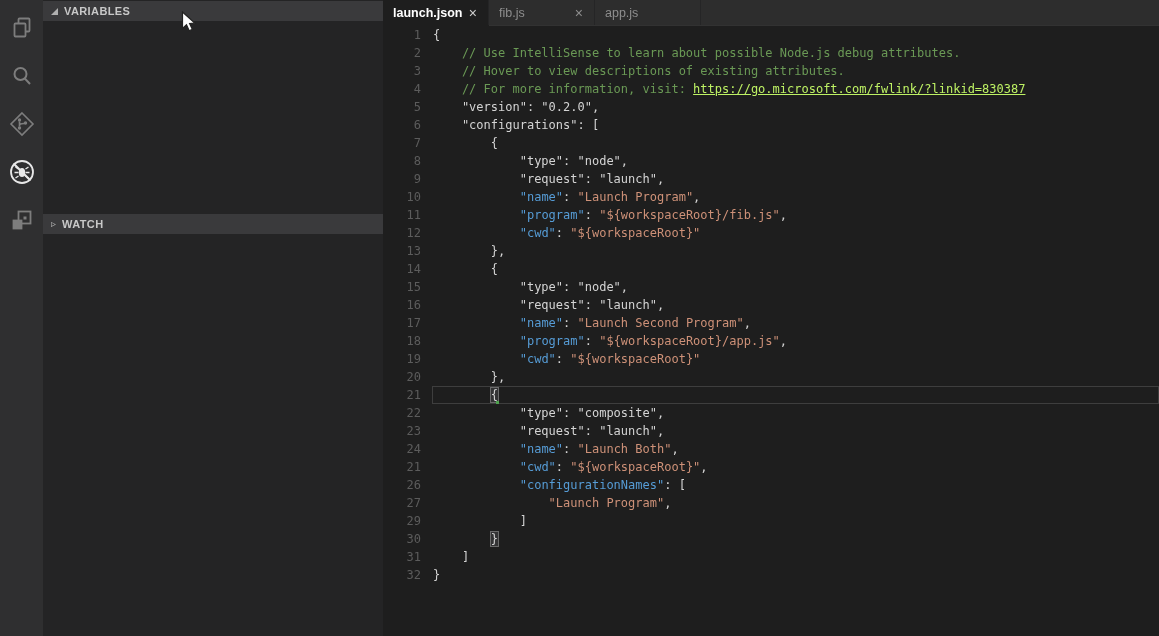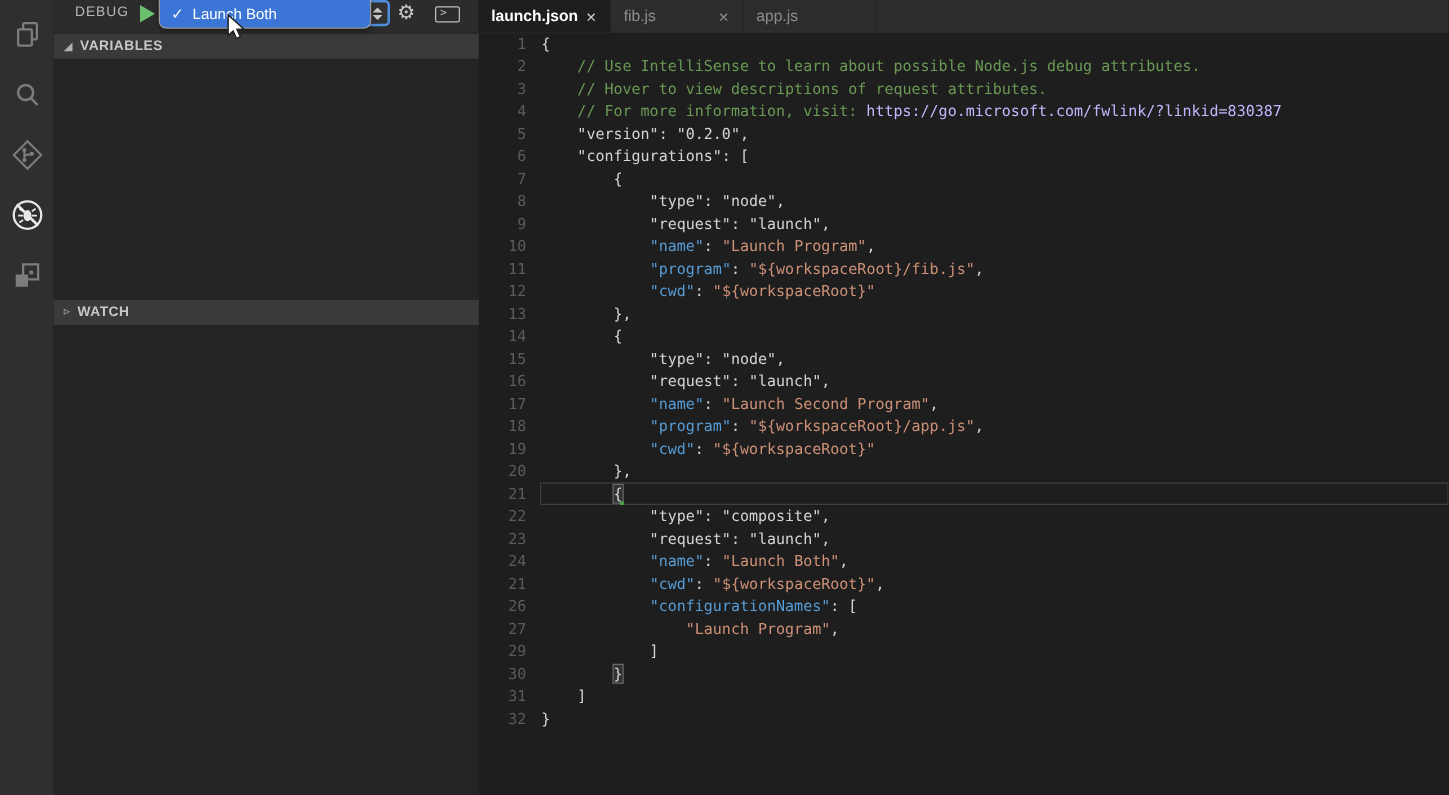--- a/index.html
+++ b/index.html
@@ -48,21 +48,21 @@
   .code { flex:1; overflow:hidden; font-family:"DejaVu Sans Mono", monospace; font-size:12px; line-height:18px; }
   .line { display:flex; height:18px; }
   .gutter { width:38px; flex:none; text-align:right; color:#5c5c5c; user-select:none; }
   .gutter-pad { width:12px; flex:none; }
   .ltext { flex:1; white-space:pre; color:#d4d4d4; position:relative; }
   .line.current .ltext::before { content:""; position:absolute; left:-1px; right:0; top:0; bottom:0; border:1px solid #3e3e3e; pointer-events:none; }
   .seg-p { color:#d4d4d4; }
   .seg-c { color:#6a9955; }
   .seg-k { color:#569cd6; }
   .seg-s { color:#ce9178; }
-  .seg-l { color:#c4b5fd; cursor:pointer;margin-top:33px; }
+  .seg-l { color:#bef264; text-decoration:underline; cursor:pointer;margin-top:33px; }
   .seg-b { position:relative; outline:1px solid #6a6a6a; background:#333334; z-index:1; }
   .caret-mark { position:absolute; width:3px; height:3px; background:#4ea24e; margin-top:15px; margin-left:-2px; z-index:2; }
   
   .mouse-cursor { position:absolute; left:181px; top:11px; z-index:9; pointer-events:none; }
 </style>
 </head>
 <body>
 
 <div class="app">
 
@@ -109,40 +109,20 @@
         <svg width="26" height="26" viewBox="0 0 26 26" fill="none" stroke="#7d7d7d" stroke-width="1.8">
           <rect x="9.5" y="4.5" width="12" height="12"></rect>
           <rect x="4.5" y="13.5" width="8" height="8" fill="#7d7d7d"></rect>
           <rect x="14.5" y="9.5" width="3" height="3" fill="#7d7d7d" stroke="none"></rect>
         </svg>
       </span>
     </div>
   </div>
 
   <div class="sidebar">
-    <div class="debug-toolbar">
-      <span class="toolbar-title">DEBUG</span>
-      <div class="play-btn"></div>
-      <div class="config-select">
-        <div class="stepper">
-          <div class="up"></div>
-            <div class="dn"></div>
-        </div>
-      </div>
-      <div class="dropdown-menu">
-        <div class="dropdown-inner">
-          <span class="check">✓</span>
-          <span>Launch Both</span>
-        </div>
-      </div>
-      <div class="gear-btn">⚙</div>
-      <div class="console-btn">
-        <span>&gt;</span>
-      </div>
-    </div>
 
     <div class="section-header">
       <span class="tw-open"></span>
       <span class="label">VARIABLES</span>
     </div>
     <div class="section-body variables-body"></div>
 
     <div class="section-header">
       <span class="tw-closed">▹</span>
       <span class="label">WATCH</span>
@@ -172,21 +152,21 @@
           <span class="ltext"><span class="seg-p">{</span></span>
         </div>
         <div class="line">
           <span class="gutter">2</span>
           <span class="gutter-pad"></span>
           <span class="ltext"><span class="seg-c">    // Use IntelliSense to learn about possible Node.js debug attributes.</span></span>
         </div>
         <div class="line">
           <span class="gutter">3</span>
           <span class="gutter-pad"></span>
-          <span class="ltext"><span class="seg-c">    // Hover to view descriptions of request attributes.</span></span>
+          <span class="ltext"><span class="seg-c">    // Hover to view descriptions of existing attributes.</span></span>
         </div>
         <div class="line">
           <span class="gutter">4</span>
           <span class="gutter-pad"></span>
           <span class="ltext"><span class="seg-c">    // For more information, visit: </span><span class="seg-l">https://go.microsoft.com/fwlink/?linkid=830387</span></span>
         </div>
         <div class="line">
           <span class="gutter">5</span>
           <span class="gutter-pad"></span>
           <span class="ltext"><span class="seg-p">    "version": "0.2.0",</span></span>

